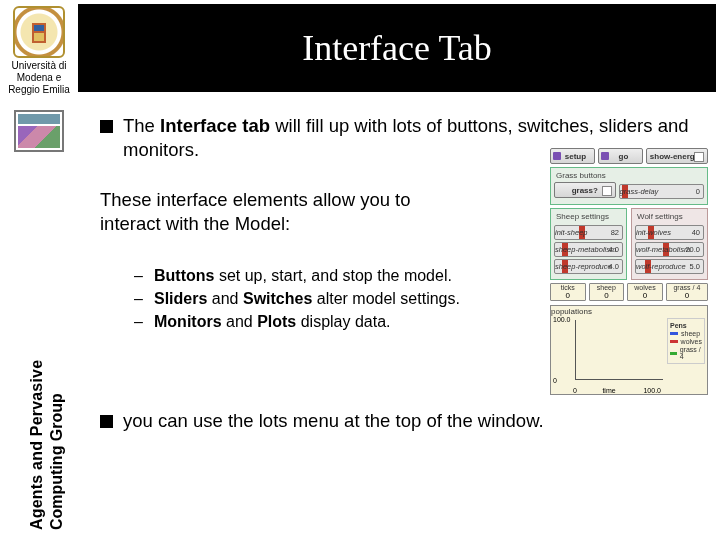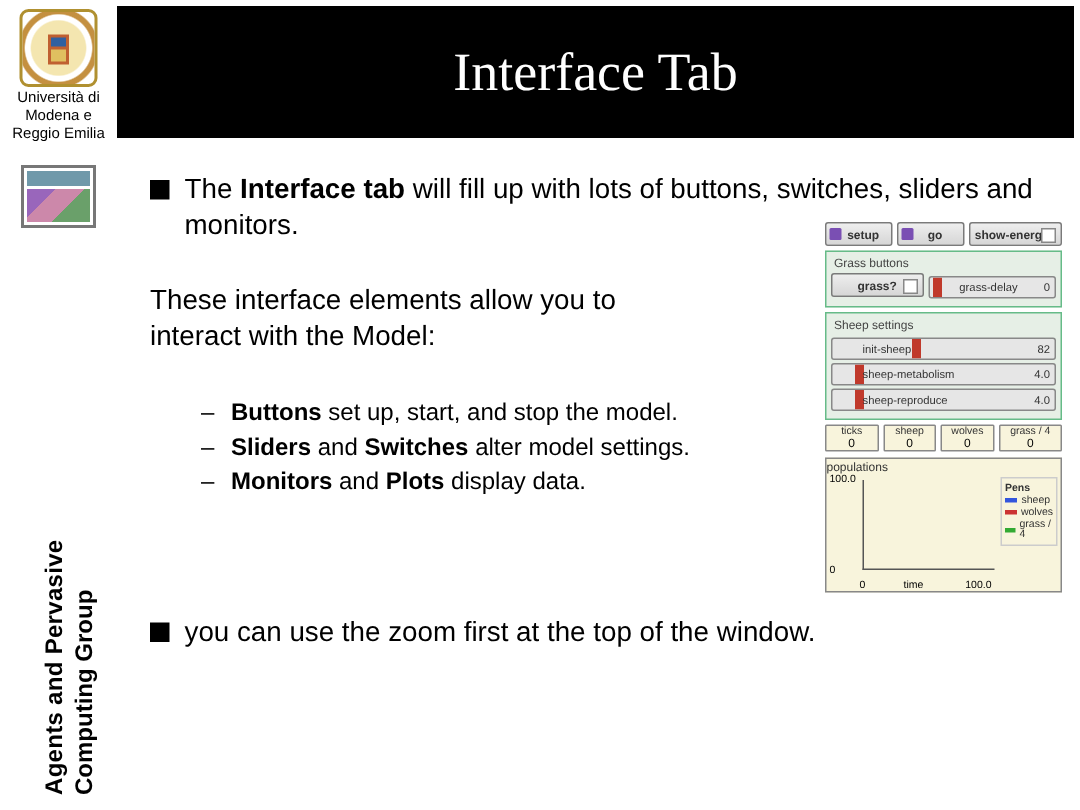--- a/index.html
+++ b/index.html
@@ -30,21 +30,21 @@
   .widgets { position:absolute; right:12px; top:148px; width:158px; }
   .row { display:flex; gap:3px; }
   .btn { height:16px; flex:1; border:1px solid #7a7a7a; border-radius:2px; background:linear-gradient(#eee,#d6d6d6); font-size:8px; display:flex; align-items:center; justify-content:center; color:#333; position:relative;font-weight:bold;}
   .btn.purple::before{content:""; position:absolute; left:2px; top:3px; width:8px; height:8px; background:#7a4fb3; border-radius:1px;}
   .btn.chk::after{content:""; position:absolute; right:3px; top:3px; width:8px; height:8px; border:1px solid #888; background:#fff;}
   .grpbox { margin-top:3px; border:1px solid #6b8; background:#e6efe6; padding:3px 3px; }
   .grpbox.wolf { border-color:#b99; background:#efe6e6;}
   .grp-title{ font-size:8px; color:#444; padding:0 2px 2px 2px;}
   .slider { height:15px; border:1px solid #888; border-radius:2px; background:#e6e6e6; margin:2px 0; position:relative; overflow:hidden;}
   .slider .thumb { position:absolute; top:0; bottom:0; width:6px; background:#c0392b; }
-  .slider .lab { position:absolute; font-size:7.5px; color:#333; left:20px; top:2px;}
+  .slider .lab { position:absolute; font-size:7.5px; color:#333; left:0; top:2px;font-style:italic;}
   .slider .val { position:absolute; font-size:7.5px; color:#333; right:3px; top:2px;}
   .twocol { display:flex; gap:4px;}
   .twocol > div { flex:1; }
   .mon { height:18px; border:1px solid #888; background:#f8f4dc; display:flex; flex-direction:column; font-size:7px; color:#333; align-items:center; justify-content:center; border-radius:1px;}
   .mon .v { font-size:8px; color:#000;}
   .monrow { display:flex; gap:3px; margin-top:3px;}
   .plot { margin-top:4px; height:90px; border:1px solid #888; background:#f8f4dc; position:relative;}
   .plot .pt { position:absolute; top:1px; left:0; right:0; font-size:8px; color:#333;}
   .plot .ax { position:absolute; left:24px; right:44px; top:14px; bottom:14px; border-left:1px solid #555; border-bottom:1px solid #555;}
   .plot .leg { position:absolute; right:2px; top:12px; width:38px; font-size:7px; color:#333; background:#f8f4dc; border:1px solid #ccc; padding:2px;}
@@ -106,21 +106,21 @@
     </div>
     <div class="sub">
       <div class="dash">–</div>
       <div><b>Monitors</b><span> and </span><b>Plots</b><span> display data.</span></div>
     </div>
 
     <div style="height:70px"></div>
 
     <div class="bullet">
       <div class="sq"></div>
-      <div>you can use the zoom first at the top of the window.</div>
+      <div>you can use the lots menu at the top of the window.</div>
     </div>
   </div>
 
   <div class="widgets">
     <div class="row">
       <div class="btn purple">
           <span style="margin-left:6px">setup</span>
         </div>
       <div class="btn purple">
           <span style="margin-left:6px">go</span>
@@ -154,20 +154,38 @@
           </div>
         <div class="slider">
             <div class="thumb" style="left:10%"></div>
             <span class="lab">sheep-metabolism</span>
             <span class="val">4.0</span>
           </div>
         <div class="slider">
             <div class="thumb" style="left:10%"></div>
             <span class="lab">sheep-reproduce</span>
             <span class="val">4.0</span>
+          </div>
+      </div>
+      <div class="grpbox wolf">
+        <div class="grp-title">Wolf settings</div>
+        <div class="slider">
+            <div class="thumb" style="left:18%"></div>
+            <span class="lab">init-wolves</span>
+            <span class="val">40</span>
+          </div>
+        <div class="slider">
+            <div class="thumb" style="left:40%"></div>
+            <span class="lab">wolf-metabolism</span>
+            <span class="val">20.0</span>
+          </div>
+        <div class="slider">
+            <div class="thumb" style="left:14%"></div>
+            <span class="lab">wolf-reproduce</span>
+            <span class="val">5.0</span>
           </div>
       </div>
     </div>
 
     <div class="monrow">
       <div class="mon" style="flex:1">
           <span>ticks</span>
           <span class="v">0</span>
         </div>
       <div class="mon" style="flex:1">

